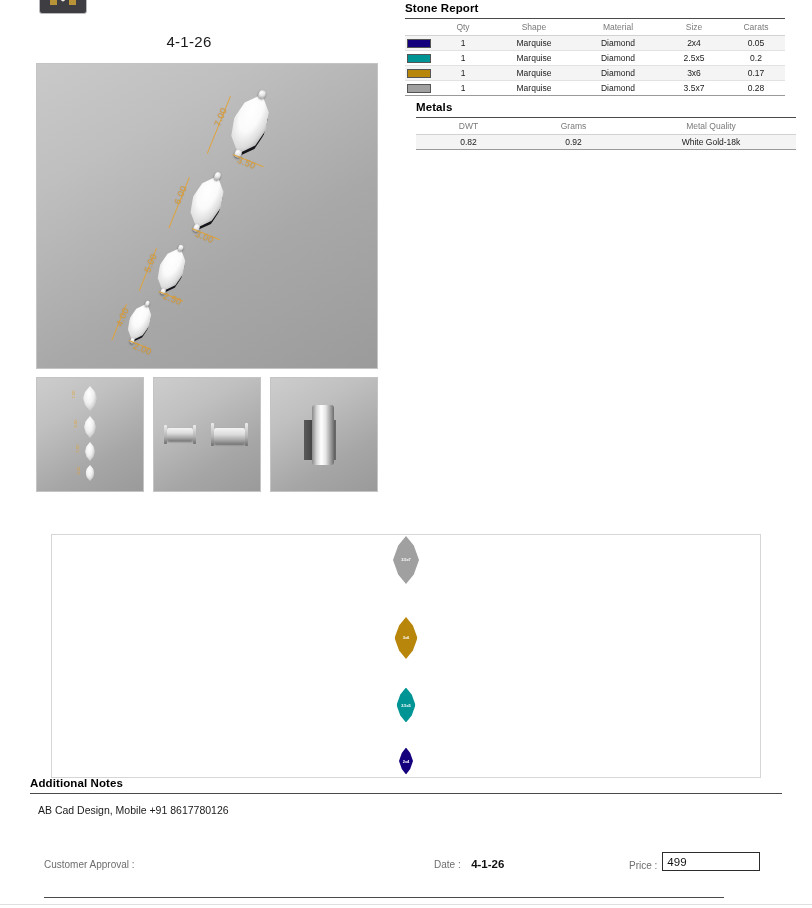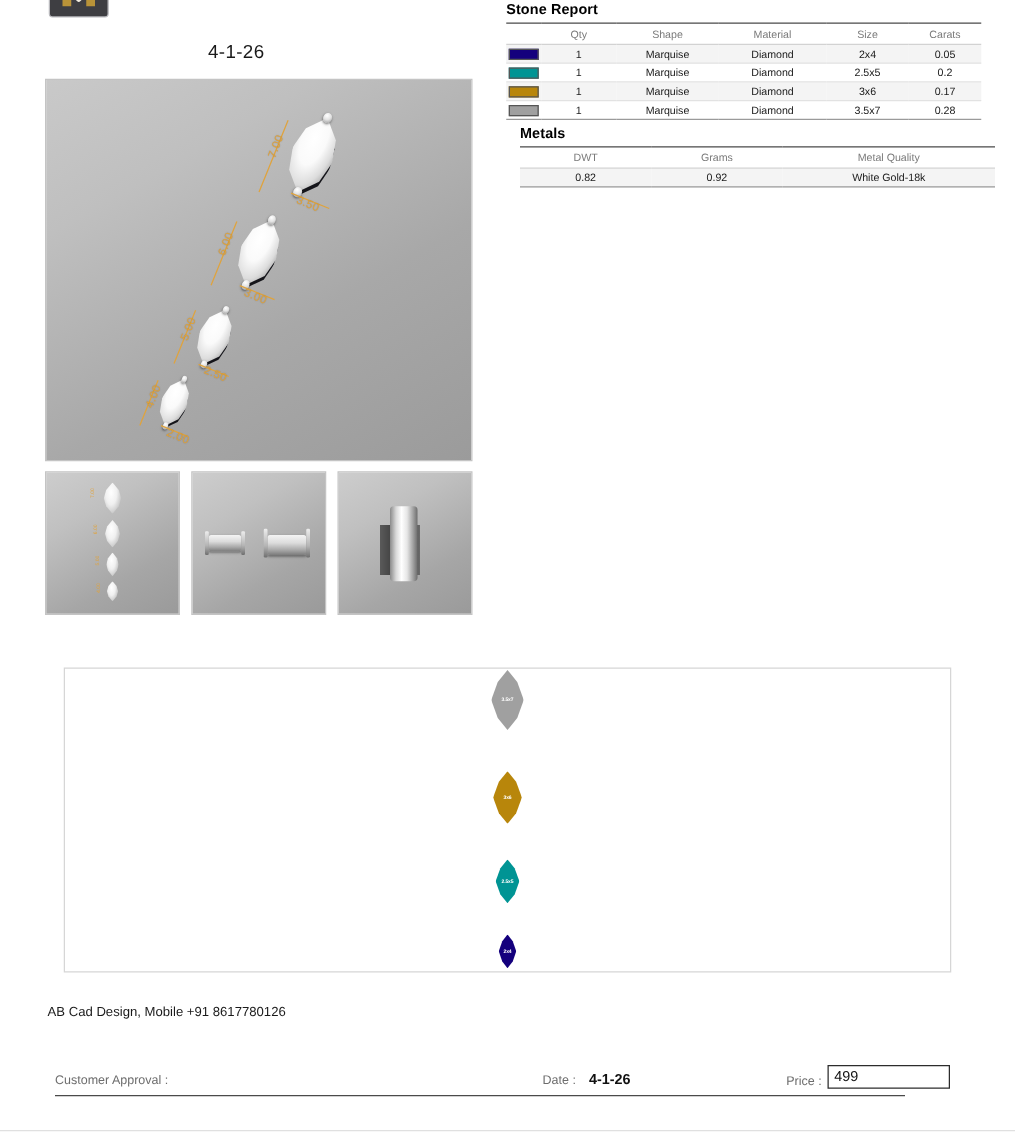--- a/index.html
+++ b/index.html
@@ -189,21 +189,21 @@
     position: absolute; left: 38px; top: 804px;
     font-size: 10.5px; color: #1a1a1a;
   }
 
   
   .footer { position: absolute; left: 44px; top: 852px; width: 724px; height: 26px; }
   .f-label { font-size: 10px; color: #6d6d6d; }
   .f-value { font-size: 11.5px; color: #111; font-weight: 600; }
   .approval {
     position: absolute; left: 0; top: 2px; width: 680px;
-    border-bottom: 1.6px solid #4a4a4a; padding-bottom: 4px;
+    border-bottom: 1.6px solid #4a4a4a; padding-bottom: 25px;
   }
   .date-group { position: absolute; left: 390px; top: 2px; }
   .price-group { position: absolute; left: 585px; top: 0px; display: flex; align-items: flex-end; gap: 5px; }
   .price-input {
     width: 98px; height: 19px;
     border: 1px solid #2c2c2c; background: #fff;
     font-size: 11.5px; color: #111; padding: 0 4px;
     font-family: "Liberation Sans", sans-serif;
   }
   .page-rule { position: absolute; left: 0; top: 904px; width: 812px; border-top: 1px solid #e0e0e0; }
@@ -404,20 +404,24 @@
         <span class="lbl">2.5x5</span>
       </div>
     </div>
     <div class="map-stone" style="left:50%; top:226px; width:14px; height:27px;">
       <div class="shape" style="background:#14007d">
         <span class="lbl">2x4</span>
       </div>
     </div>
   </div>
 
+  <div class="notes-head">
+    <div class="sec-title">Additional Notes</div>
+    <div class="rule"></div>
+  </div>
   <div class="notes-text">AB Cad Design, Mobile +91 8617780126</div>
 
   <div class="footer">
     <div class="approval">
       <span class="f-label">Customer Approval :</span>
     </div>
     <div class="date-group">
       <span class="f-label">Date :</span>
       <span class="f-value" style="margin-left:6px">4-1-26</span>
     </div>

